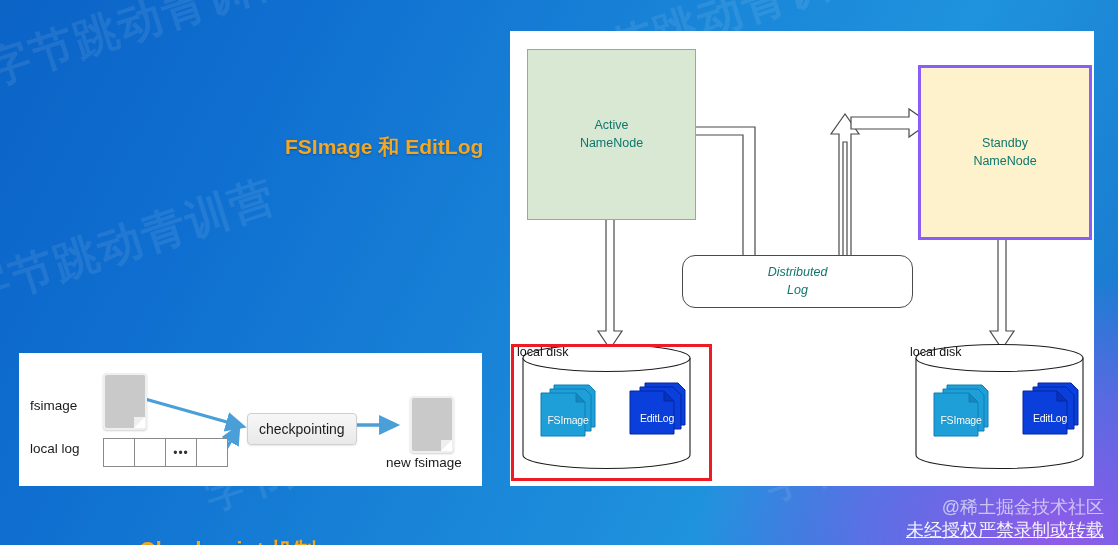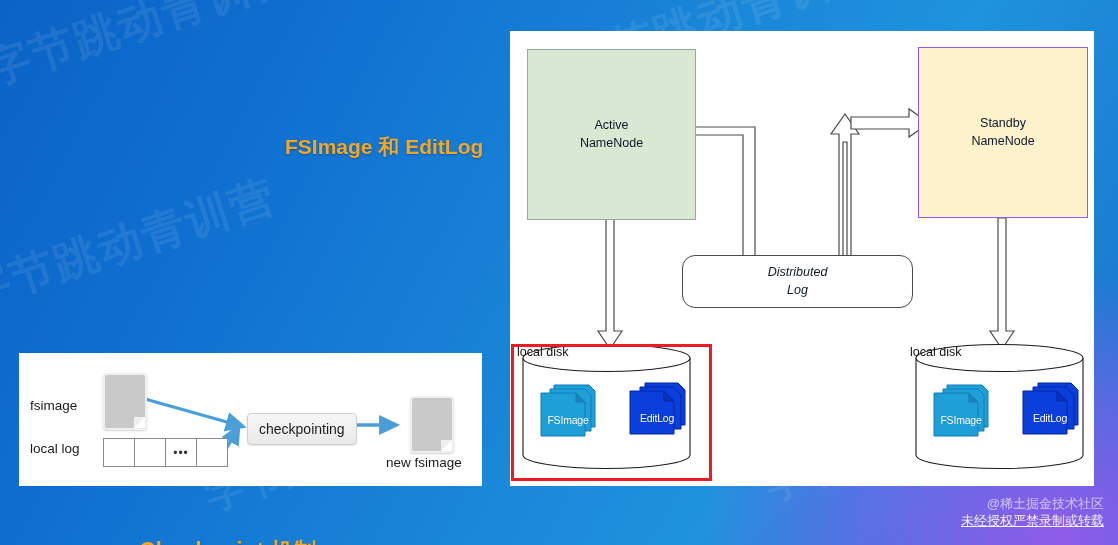--- a/index.html
+++ b/index.html
@@ -42,42 +42,42 @@
     white-space:nowrap;
   }
   #title-top{left:285px;top:133px;font-size:21px;}
   #title-bottom{left:139px;top:536px;font-size:23px;}
 
   
   #wm{
     position:absolute;right:14px;top:496px;
     text-align:right;line-height:1.28;
     color:rgba(255,255,255,.62);
-    font-size:13px;white-space:nowrap;
+    font-size:18px;white-space:nowrap;
   }
   #wm .l2{color:rgba(255,255,255,.92);text-decoration:underline;}
 
   
   #panel-ha{
     position:absolute;left:510px;top:31px;width:584px;height:455px;
     background:#fff;
   }
   .node{
     position:absolute;
     display:flex;align-items:center;justify-content:center;
     text-align:center;
-    font-size:12.5px;color:#0f172a;line-height:1.42;
+    font-size:12.5px;color:#0f766e;line-height:1.42;
   }
   #node-active{
     left:17px;top:18px;width:167px;height:169px;
     background:#d8e8d2;border:1px solid #9aa89a;
   }
   #node-standby{
-    left:408px;top:16px;width:168px;height:169px;
-    background:#fdf2cc;border:1px solid #8b5cf6;text-align:center;
+    left:408px;top:34px;width:168px;height:169px;
+    background:#fdf2cc;border:3px solid #8b5cf6;text-align:center;
   }
   #node-dlog{
     left:172px;top:224px;width:229px;height:51px;
     background:#fff;border:1.3px solid #4a4a4a;border-radius:13px;font-style:italic;
   }
 
   
   #ha-wires{position:absolute;left:0;top:0;width:584px;height:455px;}
 
   

